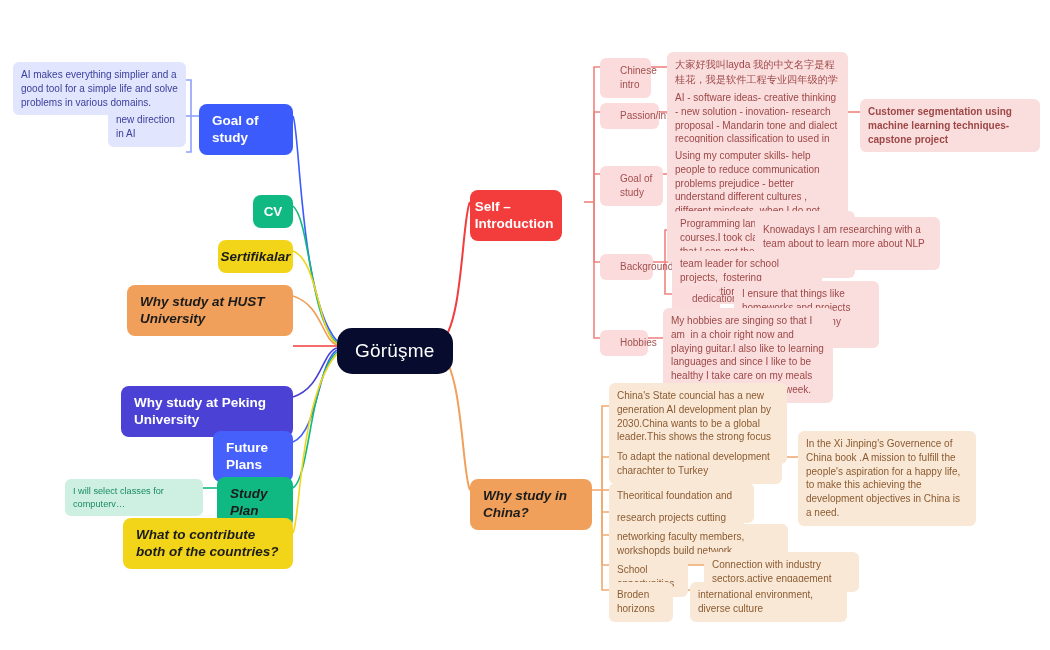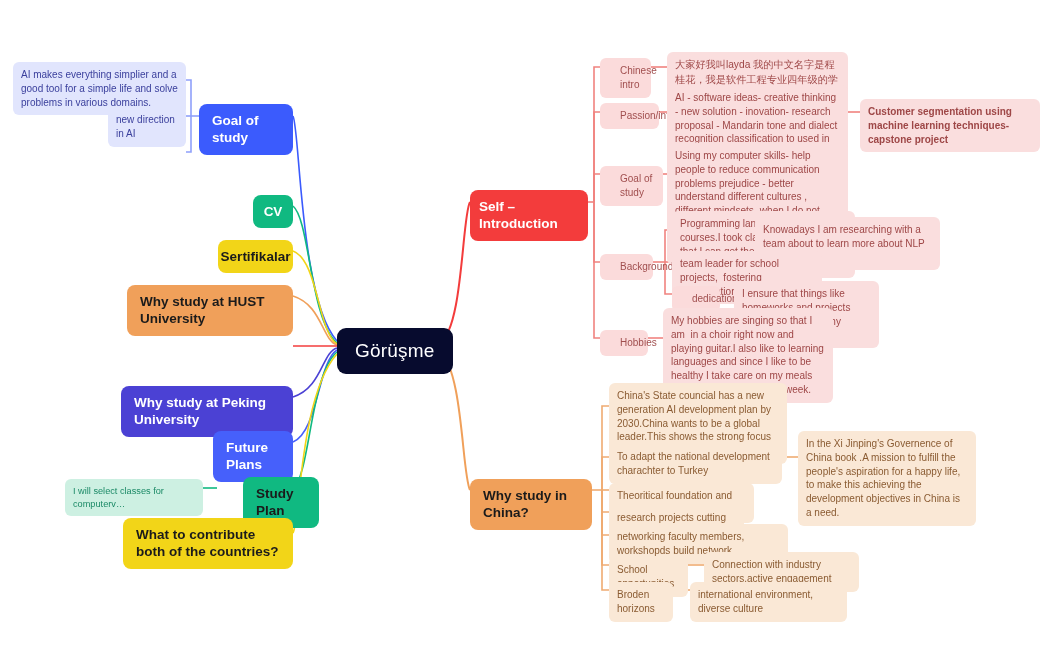--- a/index.html
+++ b/index.html
@@ -29,36 +29,36 @@
     line-height: 1.28;
     white-space: pre-wrap;
     word-break: normal;
   }
 
   
   .root {
     background: #070b2e;
     color: #ffffff;
     font-size: 19px;
-    border-radius: 9px;
+    border-radius: 15px;
     padding: 11px 18px;
     letter-spacing: .2px;
   }
 
   
   .main {
     color: #ffffff;
     font-size: 13.5px;
     font-weight: bold;
     padding: 8px 13px;
     border-radius: 8px;
   }
 
   
-  .main.dark { color: #1b1b1b; }
+  .main.dark { color: #1b1b1b; font-style: italic; }
 
   
   .leaf {
     font-size: 10px;
     padding: 6px 8px;
     border-radius: 6px;
     line-height: 1.38;
   }
   .leaf.tiny { font-size: 9.2px; }
 
@@ -158,27 +158,27 @@
 
   <div class="node main c-yellow dark" style="left:218px; top:240px; width:75px; justify-content:center;">Sertifikalar</div>
 
   <div class="node main c-orange dark" style="left:127px; top:285px; width:166px; justify-content:center;">Why study at HUST University</div>
 
 
   <div class="node main c-indigo" style="left:121px; top:386px; width:172px; justify-content:center;">Why study at Peking University</div>
 
   <div class="node main c-blue2" style="left:213px; top:431px; width:80px; justify-content:center;">Future Plans</div>
 
-  <div class="node main c-green2 dark" style="left:217px; top:477px; width:76px; justify-content:center;margin-left:26px;">Study Plan</div>
+  <div class="node main c-green2 dark" style="left:217px; top:477px; width:76px; justify-content:center;">Study Plan</div>
 
   <div class="node leaf l-green tiny" style="left:65px; top:479px; width:138px;">I will select classes for computerv…</div>
 
   <div class="node main c-yellow2 dark" style="left:123px; top:518px; width:170px;">What to contribute both of the countries?</div>
 
-  <div class="node main c-red" style="left:470px; top:190px; width:118px; justify-content:center;padding-left:9px;">Self – Introduction</div>
+  <div class="node main c-red" style="left:470px; top:190px; width:92px; justify-content:center;padding-left:9px;">Self – Introduction</div>
 
   <div class="node leaf pillred" style="left:600px; top:58px; width:51px;">Chinese intro</div>
   <div class="node leaf l-red cjk" style="left:667px; top:52px; width:181px;">大家好我叫layda 我的中文名字是程桂花，我是软件工程专业四年级的学生。</div>
 
   <div class="node leaf pillred" style="left:600px; top:103px; width:59px;">Passion/interest</div>
   <div class="node leaf l-red" style="left:667px; top:85px; width:181px;">AI - software ideas- creative thinking - new solution - inovation- research proposal - Mandarin tone and dialect recognition classification to used in language learning,translation and voice cloning.</div>
   <div class="node leaf l-red" style="left:860px; top:99px; width:180px;font-weight:bold;">Customer segmentation using machine learning techniques- capstone project</div>
 
   <div class="node leaf pillred" style="left:600px; top:166px; width:63px;">Goal of study</div>
   <div class="node leaf l-red" style="left:667px; top:143px; width:181px;">Using my computer skills- help people to reduce communication problems prejudice - better understand different cultures , different mindsets.-when I do not understand people I feel like I miss something so I always learn new languages.</div>

